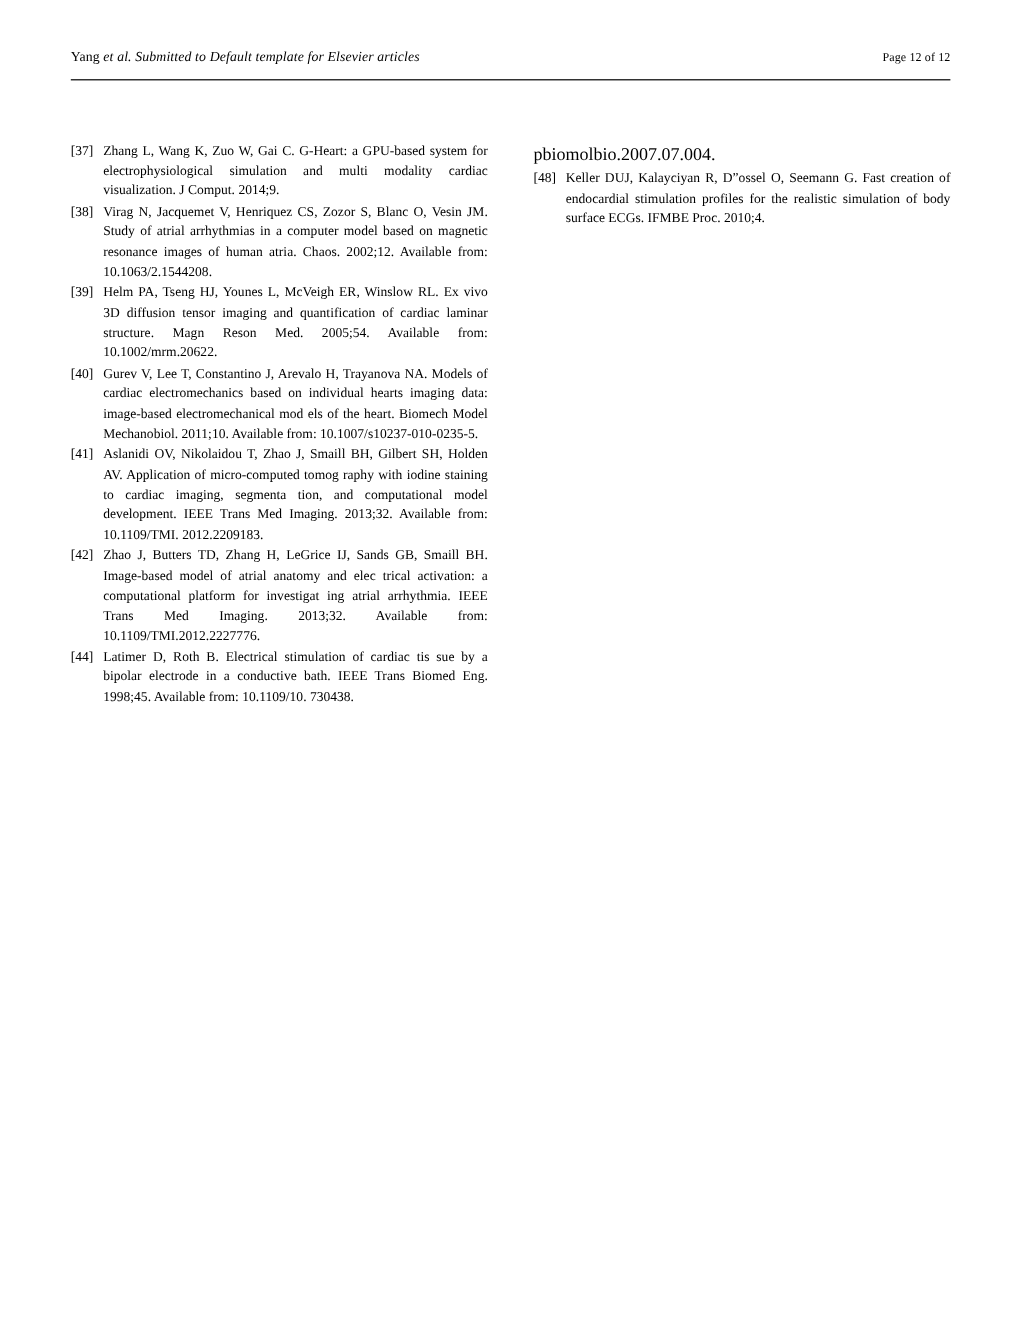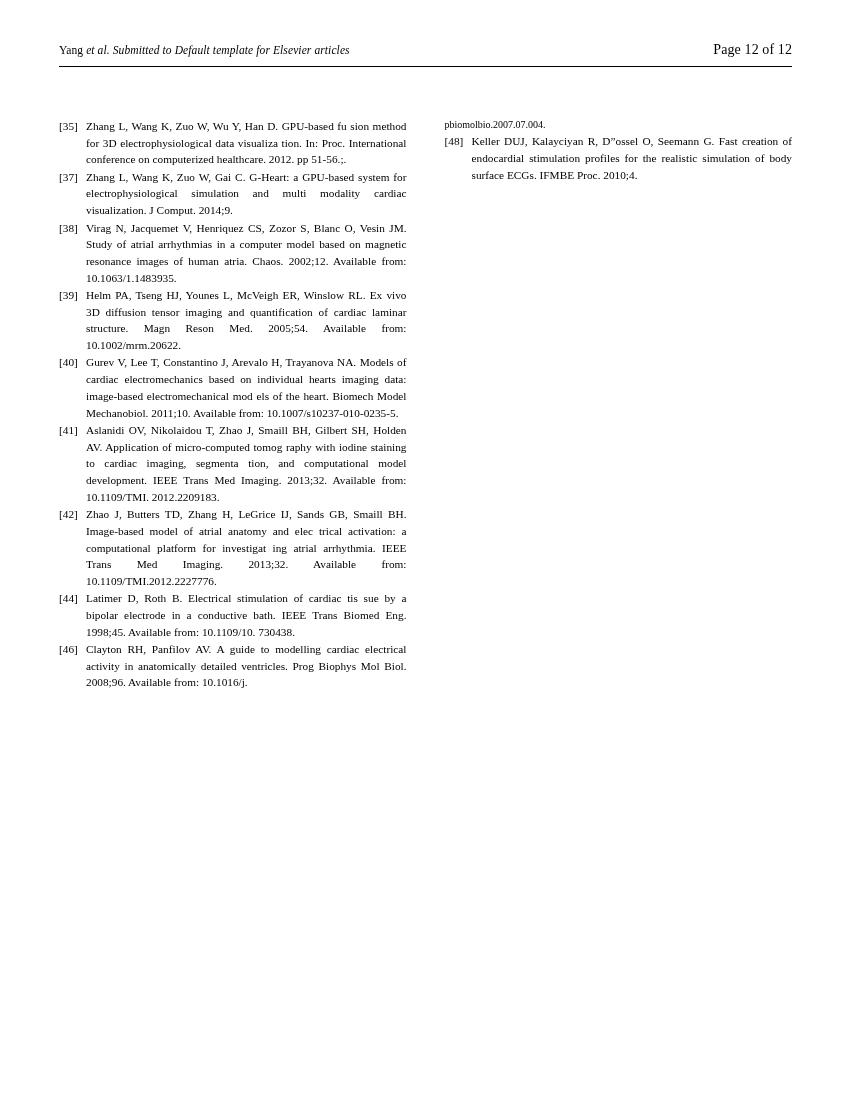--- a/index.html
+++ b/index.html
@@ -33,21 +33,21 @@
     font-size: 11.5px;
     letter-spacing: 0.1px;
   }
   .header-left {
     font-style: normal;
   }
   .header-left .ital {
     font-style: italic;
   }
   .header-right {
-    font-size: 14px;
+    font-size: 10px;
     margin-left: 30px;
   }
   .header-rule {
     position: absolute;
     left: 59px;
     right: 59px;
     top: 66px;
     height: 1px;
     background: #000000;
   }
@@ -81,21 +81,21 @@
     text-align: left;
     white-space: nowrap;
   }
   li.ref .txt {
     flex: 1 1 auto;
     text-align: justify;
     text-justify: inter-word;
     hyphens: manual;
   }
   .cont-line {
-    font-size: 10px;
+    font-size: 15px;
     line-height: 1.48;
     text-align: justify;
     margin: 0 0 0.6px 0;
   }
 </style>
 </head>
 <body>
 
 <div class="page">
 
@@ -103,30 +103,26 @@
     <div class="header-left"><span>Yang </span><span class="ital">et al. Submitted to Default template for Elsevier articles</span></div>
     <div class="header-right">Page 12 of 12</div>
   </div>
   <div class="header-rule"></div>
 
   <div class="columns">
 
     <div class="col">
       <ol class="reflist">
         <li class="ref">
-          <span class="num">[35]</span>
-          <span class="txt">Zhang L, Wang K, Zuo W, Wu Y, Han D. GPU-based fu­ sion method for 3D electrophysiological data visualiza­ tion. In: Proc. International conference on computerized healthcare. 2012. pp 51-56.;.</span>
-        </li>
-        <li class="ref">
           <span class="num">[37]</span>
           <span class="txt">Zhang L, Wang K, Zuo W, Gai C. G-Heart: a GPU-based system for electrophysiological simulation and multi­ modality cardiac visualization. J Comput. 2014;9.</span>
         </li>
         <li class="ref">
           <span class="num">[38]</span>
-          <span class="txt">Virag N, Jacquemet V, Henriquez CS, Zozor S, Blanc O, Vesin JM. Study of atrial arrhythmias in a computer model based on magnetic resonance images of human atria. Chaos. 2002;12. Available from: 10.1063/1.1483935.</span>
+          <span class="txt">Virag N, Jacquemet V, Henriquez CS, Zozor S, Blanc O, Vesin JM. Study of atrial arrhythmias in a computer model based on magnetic resonance images of human atria. Chaos. 2002;12. Available from: 10.1063/2.1544208.</span>
         </li>
         <li class="ref">
           <span class="num">[39]</span>
           <span class="txt">Helm PA, Tseng HJ, Younes L, McVeigh ER, Winslow RL. Ex vivo 3D diffusion tensor imaging and quantification of cardiac laminar structure.  Magn Reson Med. 2005;54. Available from: 10.1002/mrm.20622.</span>
         </li>
         <li class="ref">
           <span class="num">[40]</span>
           <span class="txt">Gurev V, Lee T, Constantino J, Arevalo H, Trayanova NA. Models of cardiac electromechanics based on individual hearts imaging data: image-based electromechanical mod­ els of the heart.  Biomech Model Mechanobiol. 2011;10. Available from: 10.1007/s10237-010-0235-5.</span>
         </li>
         <li class="ref">
@@ -134,24 +130,20 @@
           <span class="txt">Aslanidi OV, Nikolaidou T, Zhao J, Smaill BH, Gilbert SH, Holden AV.  Application of micro-computed tomog­ raphy with iodine staining to cardiac imaging, segmenta­ tion, and computational model development.  IEEE Trans Med Imaging.  2013;32.   Available from:  10.1109/TMI. 2012.2209183.</span>
         </li>
         <li class="ref">
           <span class="num">[42]</span>
           <span class="txt">Zhao J, Butters TD, Zhang H, LeGrice IJ, Sands GB, Smaill BH. Image-based model of atrial anatomy and elec­ trical activation: a computational platform for investigat­ ing atrial arrhythmia. IEEE Trans Med Imaging. 2013;32. Available from: 10.1109/TMI.2012.2227776.</span>
         </li>
         <li class="ref">
           <span class="num">[44]</span>
           <span class="txt">Latimer D, Roth B.  Electrical stimulation of cardiac tis­ sue  by  a  bipolar  electrode  in  a  conductive  bath.    IEEE Trans Biomed Eng. 1998;45. Available from: 10.1109/10. 730438.</span>
         </li>
-        <li class="ref">
-          <span class="num">[46]</span>
-          <span class="txt">Clayton RH, Panfilov AV.  A guide to modelling cardiac electrical activity in anatomically detailed ventricles. Prog Biophys Mol Biol.  2008;96.   Available from:  10.1016/j.</span>
-        </li>
       </ol>
     </div>
 
     <div class="col">
       <p class="cont-line">pbiomolbio.2007.07.004.</p>
       <ol class="reflist">
         <li class="ref">
           <span class="num">[48]</span>
           <span class="txt">Keller DUJ, Kalayciyan R, D”ossel O, Seemann G.  Fast creation of endocardial stimulation profiles for the realistic simulation of body surface ECGs. IFMBE Proc. 2010;4.</span>
         </li>

